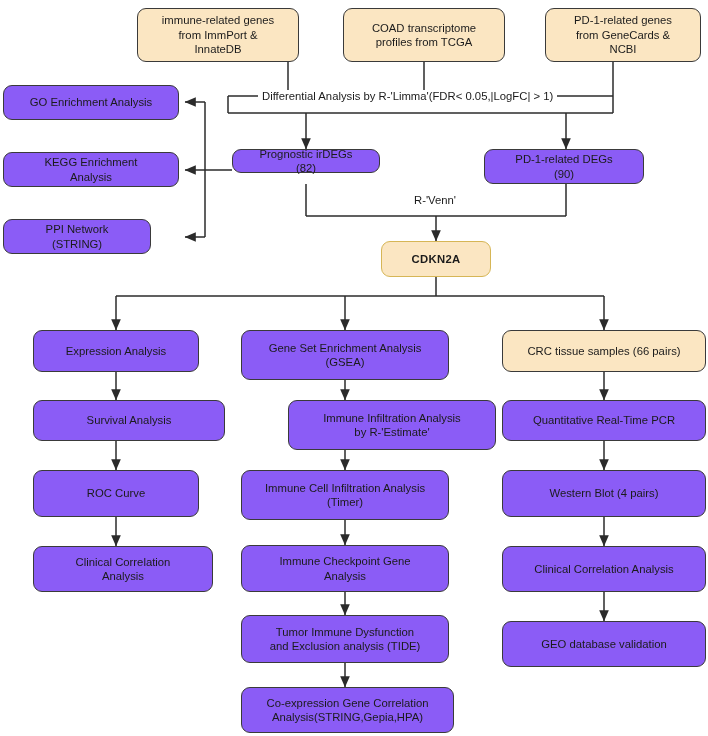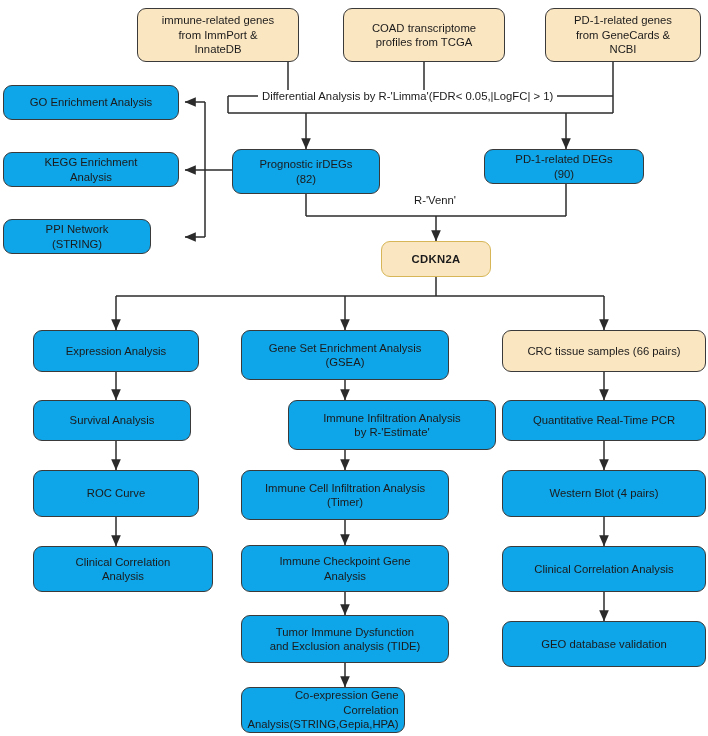--- a/index.html
+++ b/index.html
@@ -21,21 +21,21 @@
     display:flex;
     align-items:center;
     justify-content:center;
     text-align:center;
     font-size:11.3px;
     line-height:14.5px;
     color:#1b1b1b;
     padding:2px 20px;
     white-space:pre-line;
   }
-  .green{background:#0ea5e9;}
+  .green{background:#8b5cf6;}
   .yellow{background:#fbe6c2;}
   .accent{background:#fbe6c2;border:1.6px solid #d6b656;font-weight:bold;letter-spacing:.3px;text-align:right;}
   .edge-label{
     position:absolute;
     font-size:11.3px;
     color:#1b1b1b;
     background:#ffffff;
     padding:0 4px;
     white-space:nowrap;
   }
@@ -102,46 +102,46 @@
   <div class="node yellow" style="left:137px;top:8px;width:162px;height:54px;">immune-related genes
 from ImmPort &amp; InnateDB</div>
   <div class="node yellow" style="left:343px;top:8px;width:162px;height:54px;">COAD transcriptome
 profiles from TCGA</div>
   <div class="node yellow" style="left:545px;top:8px;width:156px;height:54px;">PD-1-related genes
 from GeneCards &amp; NCBI</div>
 
   <div class="edge-label" style="left:258px;top:90px;">Differential Analysis by R-'Limma'(FDR&lt; 0.05,|LogFC| &gt; 1)</div>
   <div class="edge-label" style="left:410px;top:194px;">R-'Venn'</div>
 
-  <div class="node green" style="left:232px;top:149px;width:148px;height:45px;">Prognostic irDEGs (82)</div>
+  <div class="node green" style="left:232px;top:149px;width:148px;height:24px;">Prognostic irDEGs (82)</div>
   <div class="node green" style="left:484px;top:149px;width:160px;height:35px;">PD-1-related DEGs (90)</div>
 
   <div class="node green" style="left:3px;top:85px;width:176px;height:35px;">GO Enrichment Analysis</div>
   <div class="node green" style="left:3px;top:152px;width:176px;height:35px;">KEGG Enrichment Analysis</div>
   <div class="node green" style="left:3px;top:219px;width:148px;height:35px;">PPI Network (STRING)</div>
 
   <div class="node accent" style="left:381px;top:241px;width:110px;height:36px;">CDKN2A</div>
 
   <div class="node green" style="left:33px;top:330px;width:166px;height:42px;">Expression Analysis</div>
-  <div class="node green" style="left:33px;top:400px;width:158px;height:41px;">Survival Analysis</div>
+  <div class="node green" style="left:33px;top:400px;width:192px;height:41px;">Survival Analysis</div>
   <div class="node green" style="left:33px;top:470px;width:166px;height:47px;">ROC Curve</div>
   <div class="node green" style="left:33px;top:546px;width:180px;height:46px;">Clinical Correlation
 Analysis</div>
 
   <div class="node green" style="left:241px;top:330px;width:208px;height:50px;">Gene Set Enrichment Analysis
 (GSEA)</div>
   <div class="node green" style="left:241px;top:400px;width:208px;height:50px;margin-left:47px;">Immune Infiltration Analysis
 by R-'Estimate'</div>
   <div class="node green" style="left:241px;top:470px;width:208px;height:50px;">Immune Cell Infiltration Analysis
 (Timer)</div>
   <div class="node green" style="left:241px;top:545px;width:208px;height:47px;">Immune Checkpoint Gene
 Analysis</div>
   <div class="node green" style="left:241px;top:615px;width:208px;height:48px;">Tumor Immune Dysfunction
 and Exclusion analysis (TIDE)</div>
-  <div class="node green" style="left:241px;top:687px;width:164px;height:46px;text-align:right;">Co-expression Gene Correlation
+  <div class="node green" style="left:241px;top:687px;width:213px;height:46px;">Co-expression Gene Correlation
 Analysis(STRING,Gepia,HPA)</div>
 
   <div class="node yellow" style="left:502px;top:330px;width:204px;height:42px;">CRC tissue samples (66 pairs)</div>
   <div class="node green" style="left:502px;top:400px;width:204px;height:41px;">Quantitative Real-Time PCR</div>
   <div class="node green" style="left:502px;top:470px;width:204px;height:47px;">Western Blot (4 pairs)</div>
   <div class="node green" style="left:502px;top:546px;width:204px;height:46px;">Clinical Correlation Analysis</div>
   <div class="node green" style="left:502px;top:621px;width:204px;height:46px;">GEO database validation</div>
 
 </div>
 

